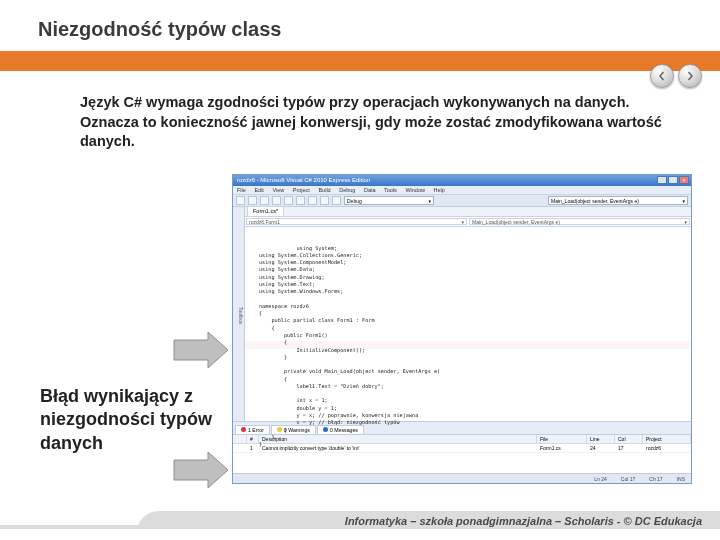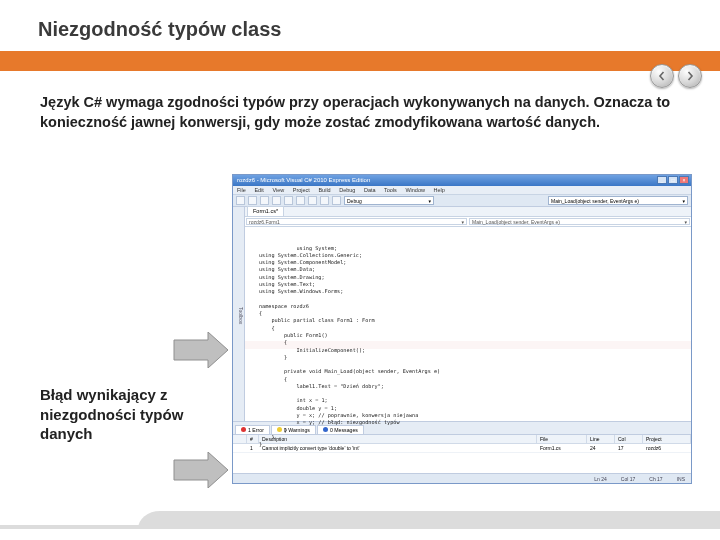--- a/index.html
+++ b/index.html
@@ -49,20 +49,21 @@
     justify-content: center;
     box-shadow: inset 0 1px 2px rgba(255,255,255,0.8), 0 1px 2px rgba(0,0,0,0.3);
   }
   .nav-btn svg { width: 10px; height: 10px; }
   .body-text {
     padding: 22px 40px 0 40px;
     font-size: 14.5px;
     font-weight: bold;
     line-height: 1.35;
     color: #222;
+    margin-left: 40px;
   }
   .shot-wrap {
     position: absolute;
     top: 174px;
     left: 232px;
     width: 460px;
     height: 310px;
   }
   .ide {
     width: 100%;
@@ -243,21 +244,21 @@
     font-size: 5px;
     display: flex;
     justify-content: flex-end;
     align-items: center;
     gap: 14px;
     padding-right: 6px;
     color: #445;
   }
   .callout {
     position: absolute;
-    font-size: 15px;
+    font-size: 18px;
     font-weight: bold;
     color: #222;
     line-height: 1.3;
   }
   .callout.c1 { top: 385px; left: 40px; width: 180px; }
   .arrow {
     position: absolute;
     width: 56px;
     height: 36px;
   }
@@ -486,15 +487,16 @@
   <div class="arrow a2">
     <svg viewBox="0 0 56 36">
         <path d="M2 8 L36 8 L36 0 L56 18 L36 36 L36 28 L2 28 Z" fill="#bfbfbf" stroke="#8f8f8f" stroke-width="1"></path>
       </svg>
   </div>
 
   <div class="footer">
     <div class="footer-bar"></div>
     <div class="footer-curve"></div>
     <div class="footer-thick"></div>
+    <div class="footer-text">Informatyka – szkoła ponadgimnazjalna – Scholaris - © DC Edukacja</div>
   </div>
 
 </div>
 
 </body></html>

